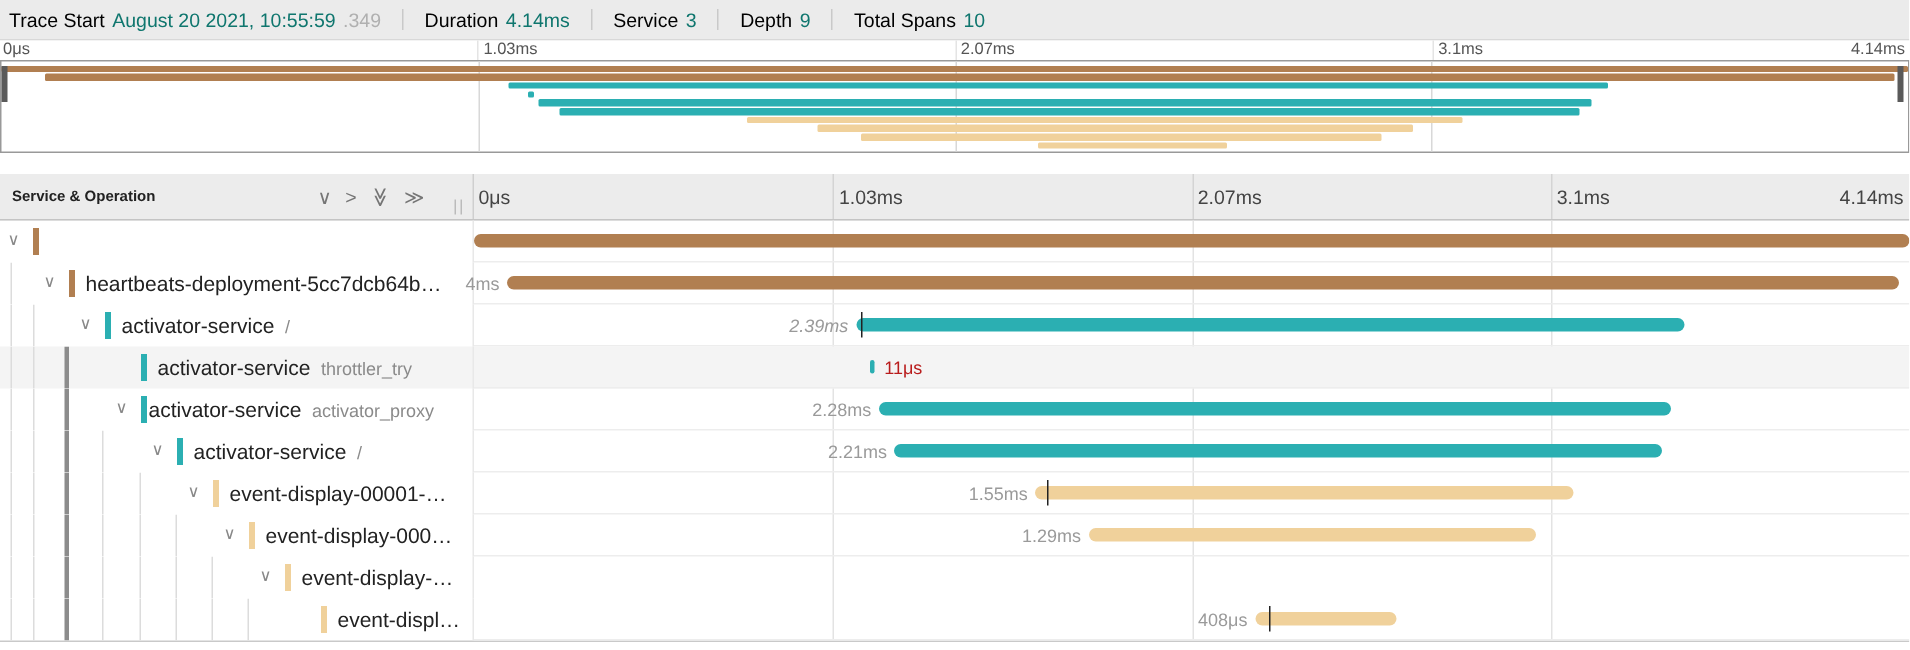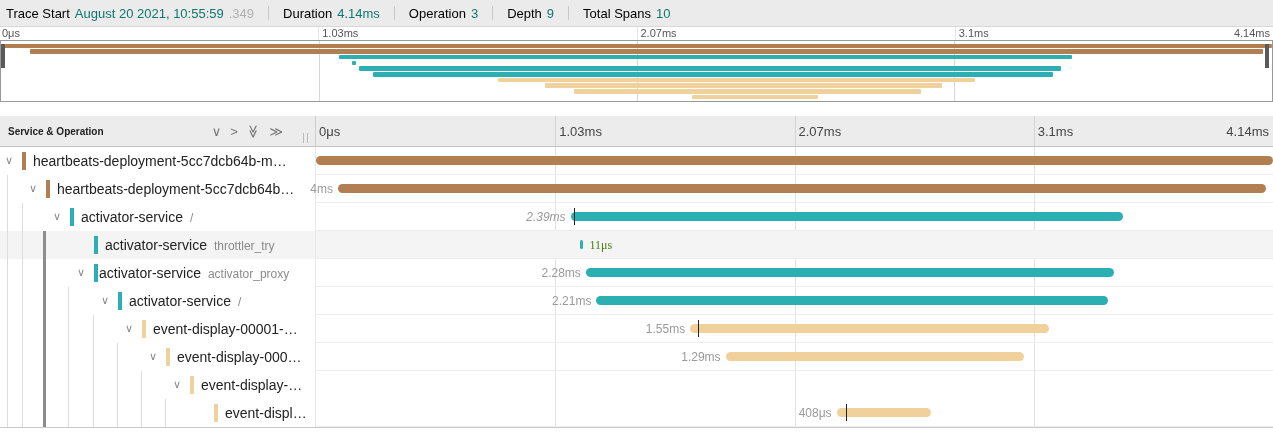--- a/index.html
+++ b/index.html
@@ -71,42 +71,42 @@
   .guide { position:absolute; top:0; bottom:0; width:1px; background:#dcdcdc; }
   .guide.dark { width:3px; background:#8c8c8c; }
   .chev { position:absolute; top:6px; font-size:11px; color:#888; line-height:14px; }
   .strip { position:absolute; top:5px; width:4px; height:18px; }
   .ntext { position:absolute; top:0; right:2px; height:28px; line-height:28px; white-space:nowrap; overflow:hidden; }
   .svc { font-size:14px; color:#222; }
   .op { font-size:12px; color:#8a8a8a; margin-left:7px; }
   .tl-cell { position:relative; flex:1; box-shadow:inset 0 -1px 0 #ededed; }
   .bar { position:absolute; top:9px; height:9px; border-radius:5px; min-width:3px; }
   .dur { position:absolute; top:0; height:28px; line-height:28px; font-size:12px; color:#9a9a9a; white-space:nowrap; }
-  .dur.dark { color:#4d7c0f;font-family:Liberation Serif, serif; }
+  .dur.dark { color:#b91c1c; }
   .btick { position:absolute; top:5px; width:1px; height:17px; background:#222; }
 </style>
 </head>
 <body>
 
 <div class="app">
 
   <header class="stats-bar">
     <span class="stat">
       <span class="lbl">Trace Start</span>
       <span class="val">August 20 2021, 10:55:59</span>
         <span class="suffix">.349</span>
     </span>
     <span class="vdiv"></span>
     <span class="stat">
       <span class="lbl">Duration</span>
       <span class="val">4.14ms</span>
     </span>
     <span class="vdiv"></span>
     <span class="stat">
-      <span class="lbl">Operation</span>
+      <span class="lbl">Service</span>
       <span class="val">3</span>
     </span>
     <span class="vdiv"></span>
     <span class="stat">
       <span class="lbl">Depth</span>
       <span class="val">9</span>
     </span>
     <span class="vdiv"></span>
     <span class="stat">
       <span class="lbl">Total Spans</span>
@@ -173,21 +173,20 @@
   <div class="rows" id="rows">
     <div class="grid-layer">
       <div class="gline" style="left:25%"></div>
       <div class="gline" style="left:50%"></div>
       <div class="gline" style="left:75%"></div>
     </div>
   <div class="row">
         <div class="name-cell">
           <span class="chev" style="left: 5px;">∨</span>
           <div class="strip" style="left: 22px; background: rgb(177, 127, 81);"></div>
-          <div class="ntext" style="left: 33px;"><span class="svc">heartbeats-deployment-5cc7dcb64b-m…</span></div>
         </div>
         <div class="tl-cell">
           <div class="bar" style="left: 0%; width: 100%; background: rgb(177, 127, 81);"></div>
         </div>
       </div>
       <div class="row">
         <div class="name-cell">
           <div class="guide" style="left: 7px;"></div>
           <span class="chev" style="left: 29px;">∨</span>
           <div class="strip" style="left: 46px; background: rgb(177, 127, 81);"></div>

